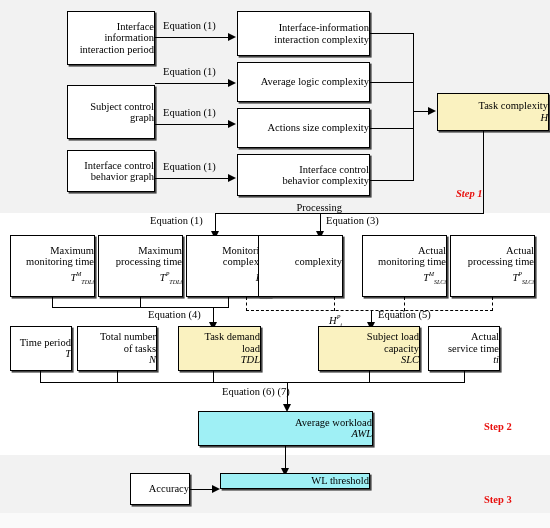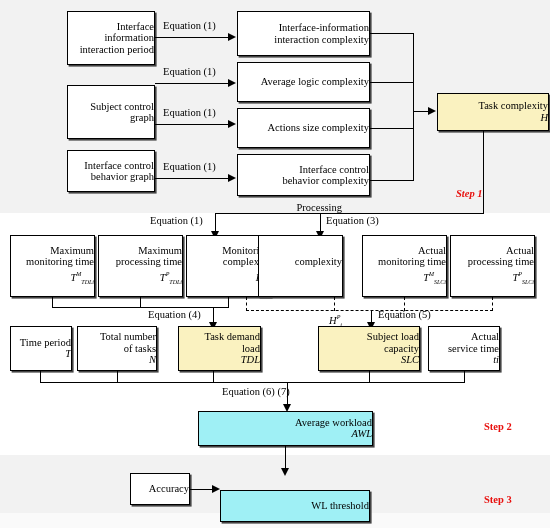--- a/index.html
+++ b/index.html
@@ -225,19 +225,19 @@
   <div class="ln v" style="left:285px;top:446px;height:26px;"></div>
   <div class="arw down" style="left:281px;top:468px;"></div>
 
   <div class="box" style="left:130px;top:473px;width:60px;height:32px;">
     <span>Accuracy</span>
   </div>
 
   <div class="ln h" style="left:190px;top:489px;width:26px;"></div>
   <div class="arw right" style="left:212px;top:485px;"></div>
 
-  <div class="box cyan" style="left:220px;top:473px;width:150px;height:32px;margin-top:17px;">
+  <div class="box cyan" style="left:220px;top:473px;width:150px;height:16px;">
     <span>WL threshold</span>
   </div>
 
   <div class="steplabel" style="left:484px;top:494px;">Step 3</div>
 
 </div>
 
 </body></html>

